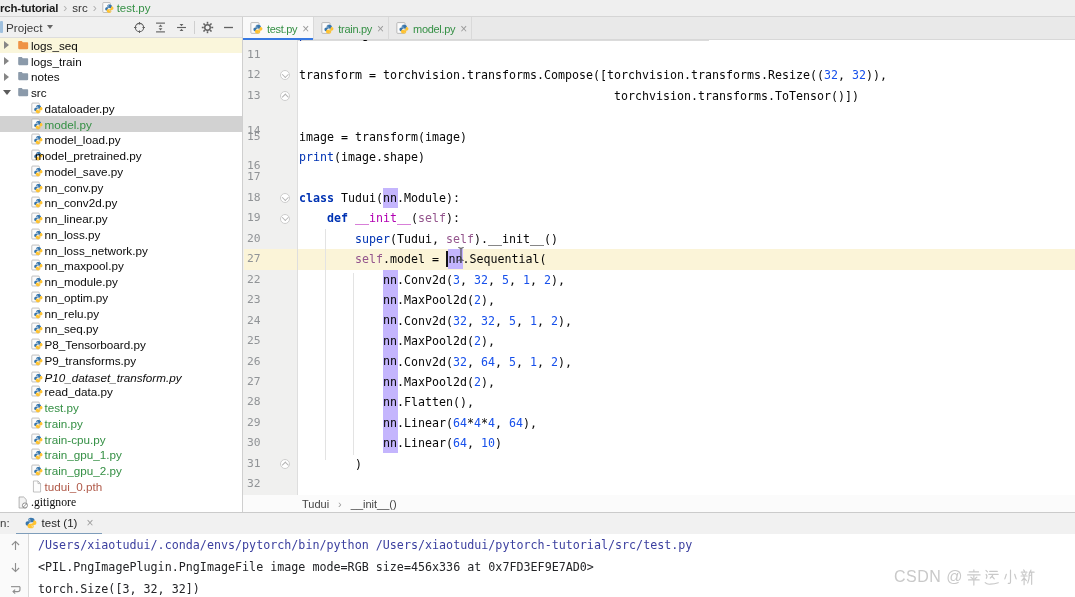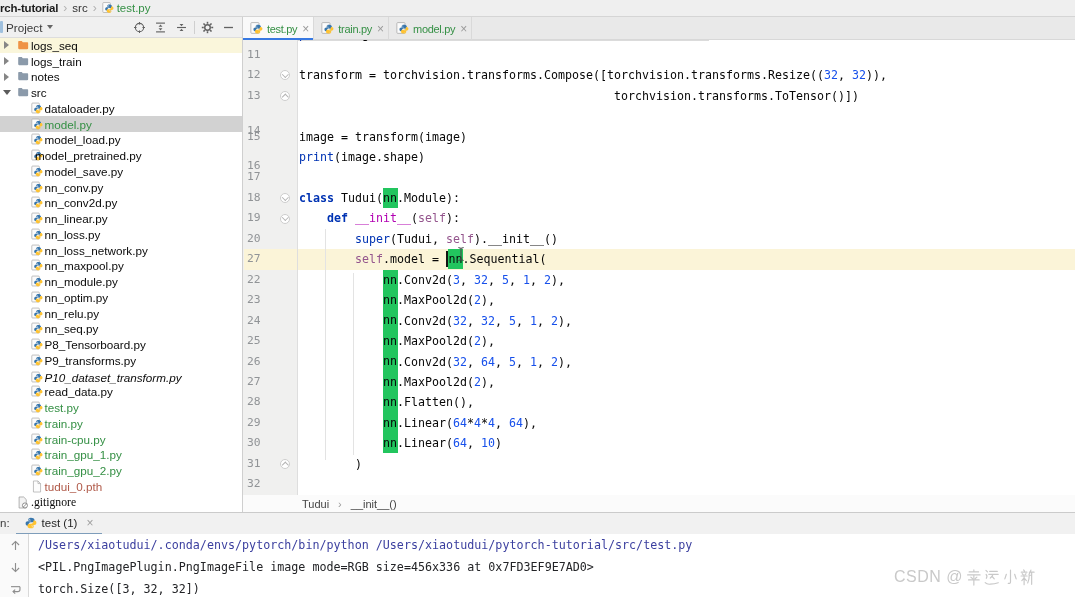--- a/index.html
+++ b/index.html
@@ -85,21 +85,21 @@
   .fold.start::after { top:0.8px; transform:rotate(45deg); }
   .fold.end::after   { top:3.2px; transform:rotate(-135deg); }
   .cline { position:absolute; left:56px; height:20.45px; z-index:4;
     font-family:"DejaVu Sans Mono", monospace; font-size:11.63px;
     line-height:20.45px; white-space:pre; color:#070707; }
   .tk-k { color:#0033B3; font-weight:bold; }
   .tk-b { color:#0033B3; }
   .tk-n { color:#1750EB; }
   .tk-s { color:#94558D; }
   .tk-d { color:#B200B2; }
-  .tk-h { background:#22c55e; padding:3.2px 0.5px; margin:0 -0.5px; }
+  .tk-h { background:#c4b5fd; padding:3.2px 0.5px; margin:0 -0.5px; }
   .tk-c { display:inline-block; width:2px; height:15.5px; background:#141414;
     margin-right:0.5px; vertical-align:-3.4px; }
   #ibeam { position:absolute; z-index:7; }
 
   
   #ebreadcrumb { position:absolute; left:243px; top:495px; width:832px; height:17px;
     background:#FBFBFB; display:flex; align-items:center;
     font-size:11px; color:#454545; }
   #ebreadcrumb .b1 { margin-left:59px; }
   #ebreadcrumb .chev { color:#9b9b9b; margin:0 9px; font-size:11px; }

